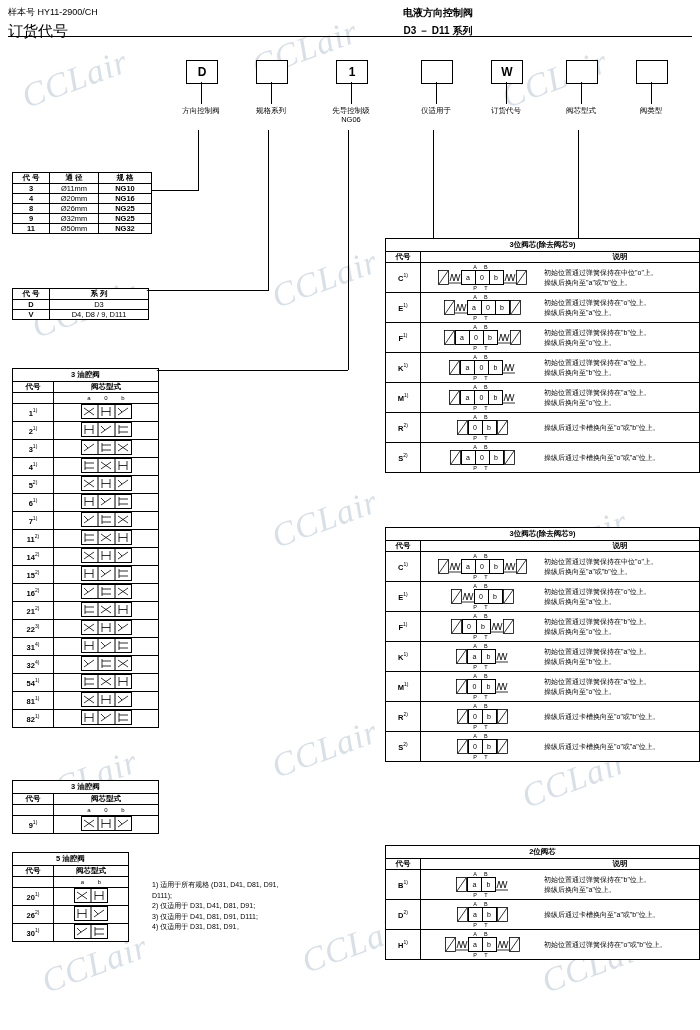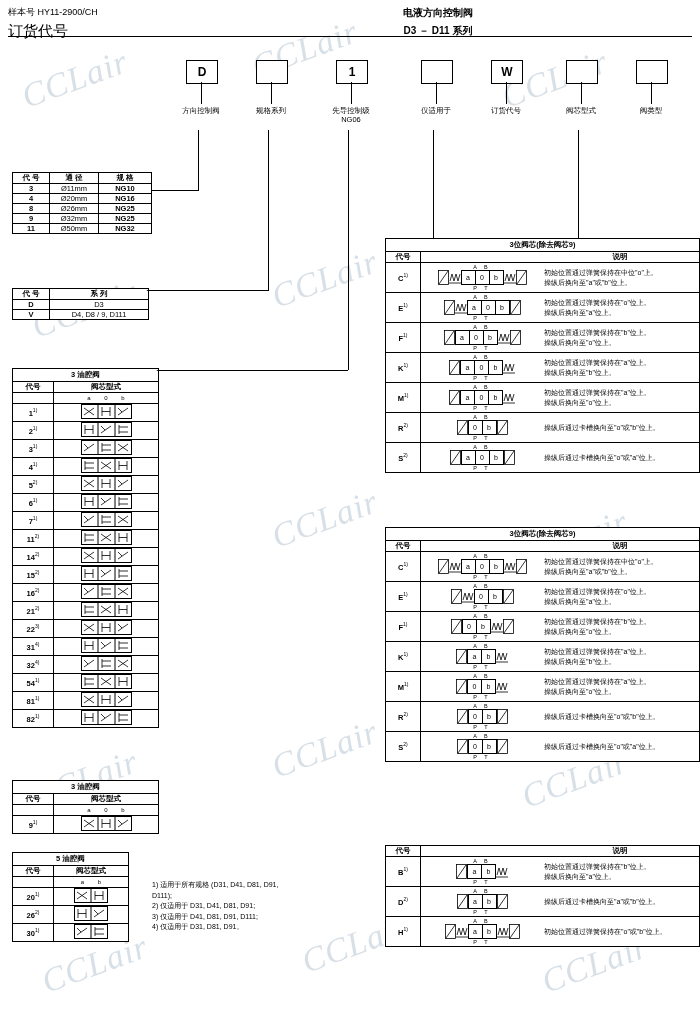--- a/index.html
+++ b/index.html
@@ -1027,20 +1027,23 @@
               </div>
             </td>
           </tr>
         </tbody>
       </table>
 </div>
 <div class="pos" style="left:385px;top:845px;">
   <table class="t" id="valve-table-2">
         <tbody>
           <tr>
+            <td class="hd" colspan="2" style="padding:1px 0">2位阀芯</td>
+          </tr>
+          <tr>
             <td class="hd" style="width:30px">代号</td>
             <td class="hd" colspan="1" style="width:274px">
               <div style="display:flex">
                 <div style="width:120px"></div>
                 <div style="flex:1">说明</div>
               </div>
             </td>
           </tr>
           <tr>
             <td style="font-weight:bold;">B<sup style="font-weight:normal;font-size:5px">1)</sup></td>

